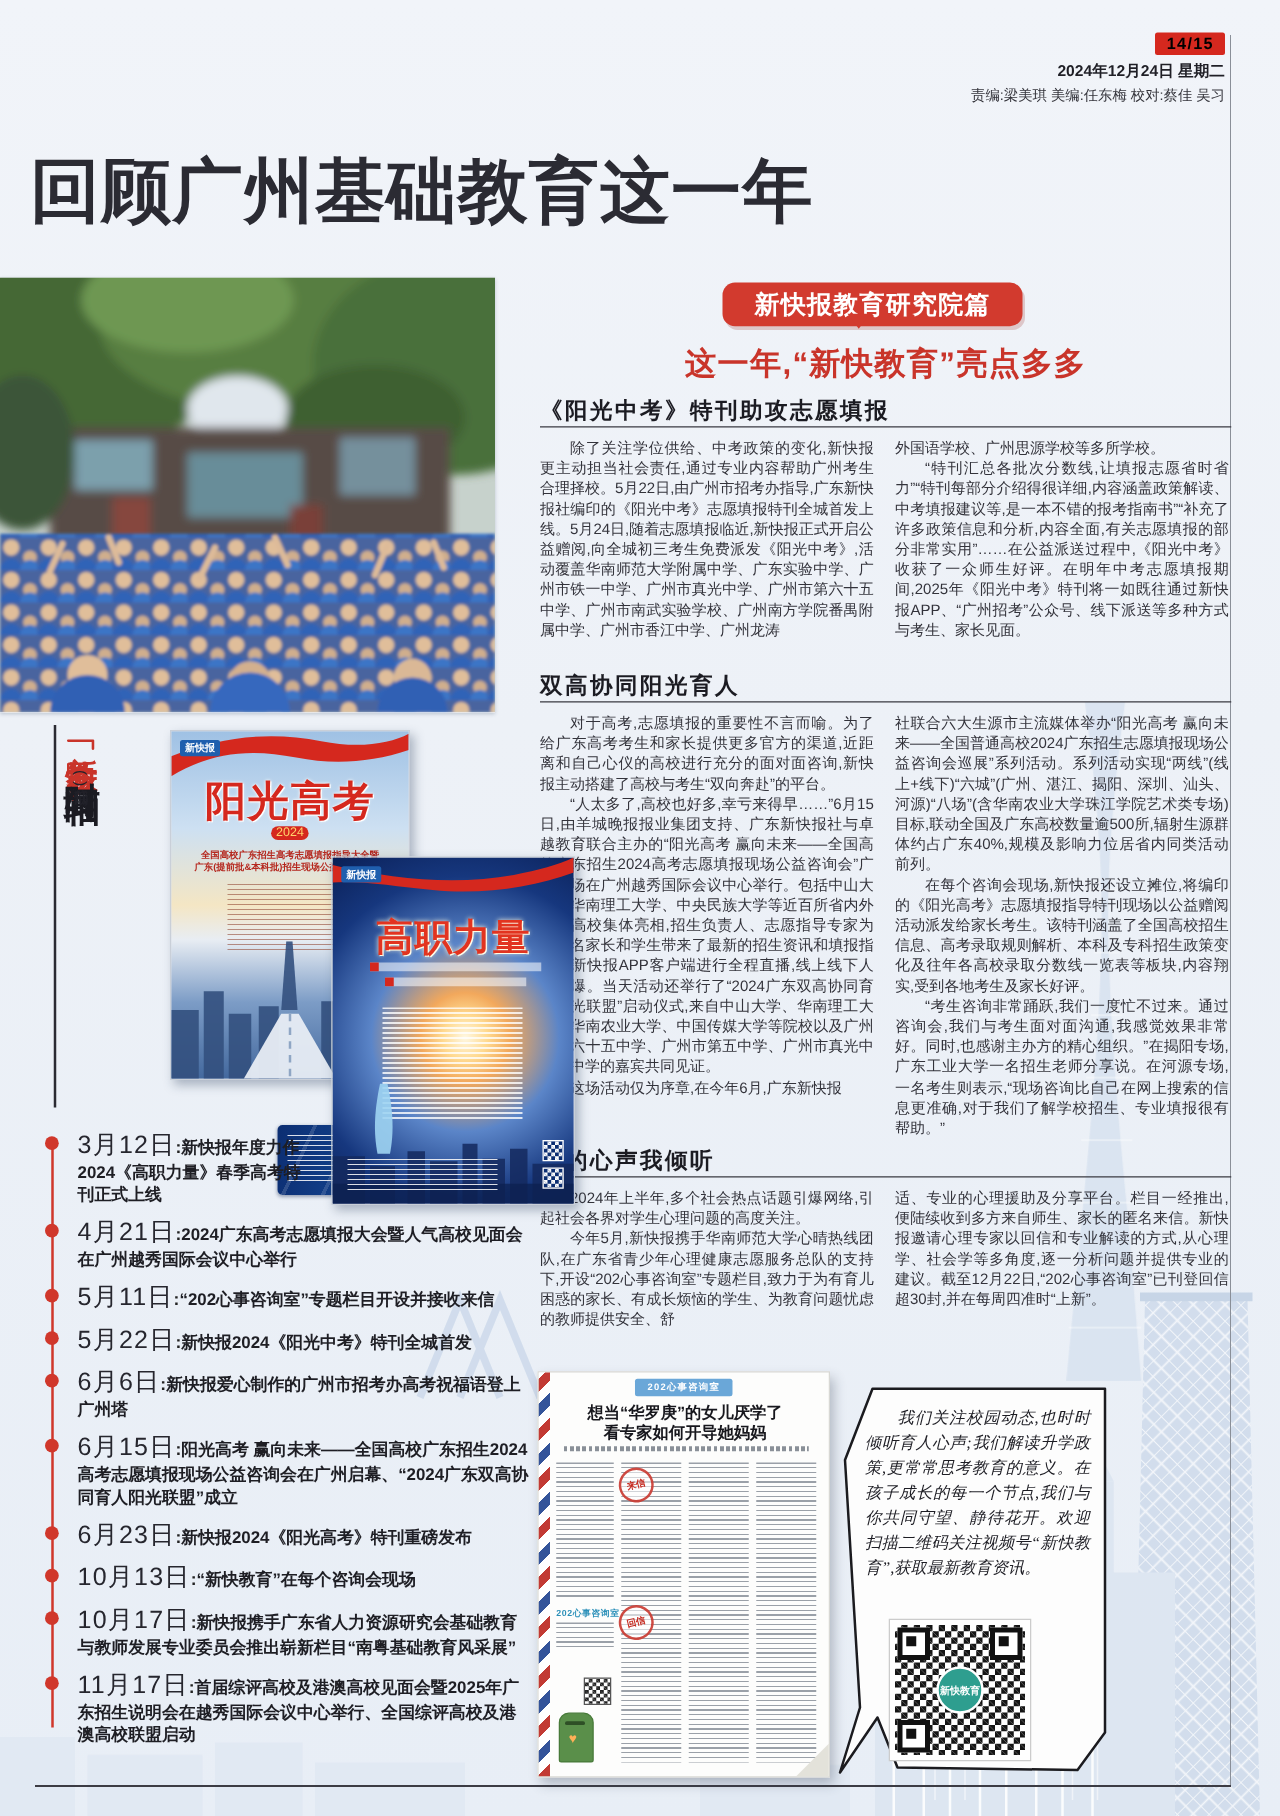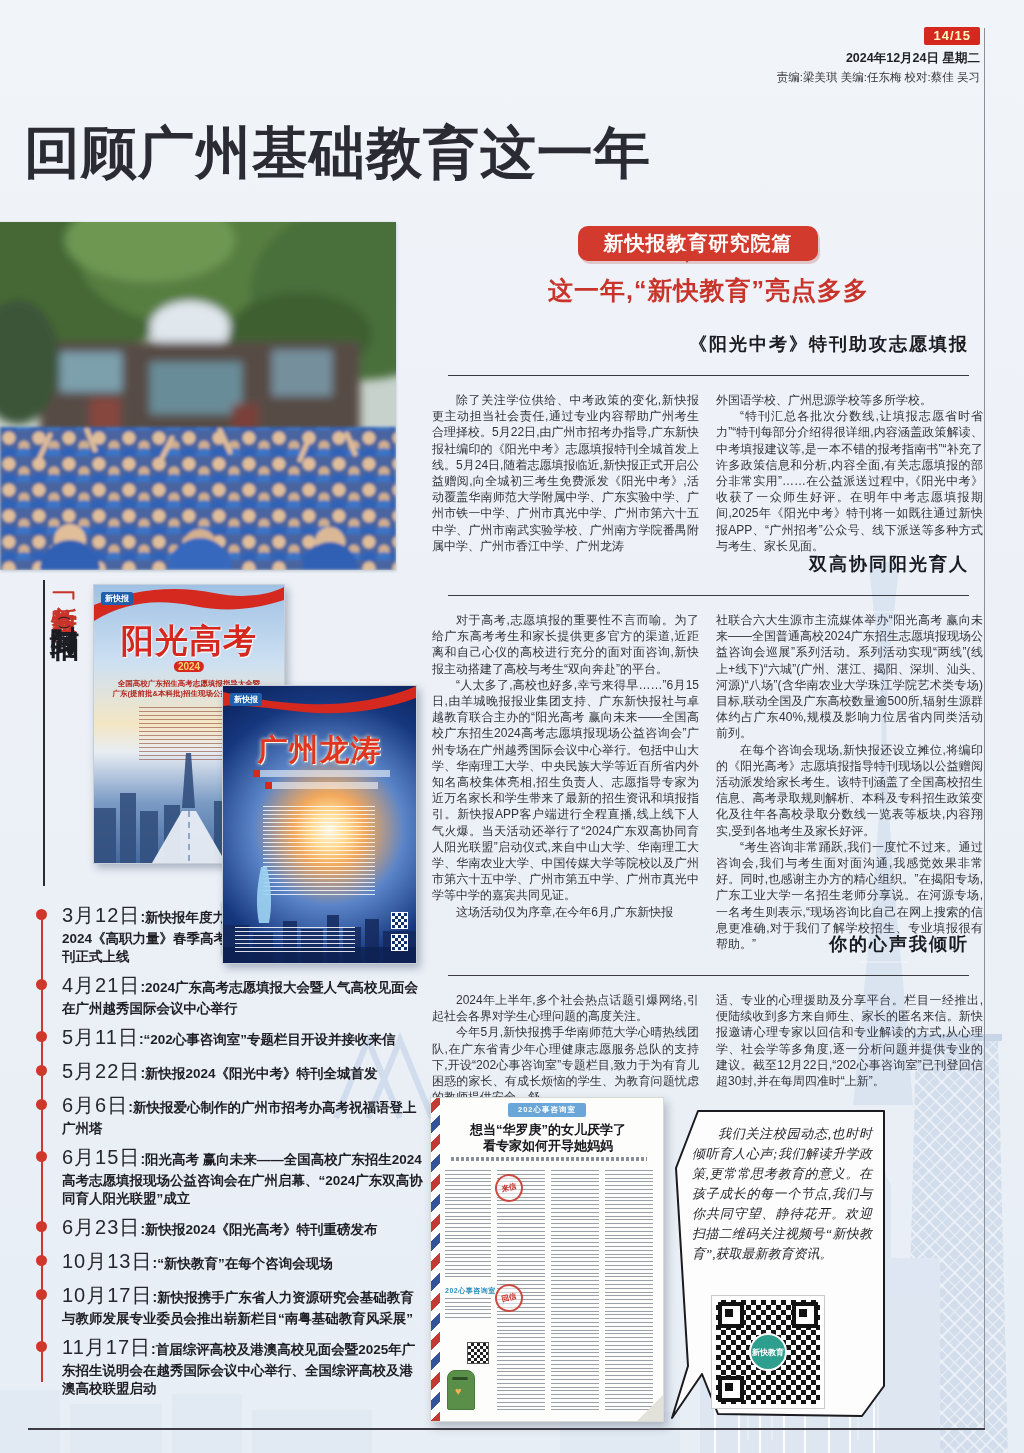--- a/index.html
+++ b/index.html
@@ -5,21 +5,21 @@
   html,body{margin:0;padding:0;}
   .page{position:relative;width:1024px;height:1453px;overflow:hidden;
         background:linear-gradient(180deg,#f1f4f9 0%,#edf1f7 40%,#e8eef6 100%);
         font-family:"Liberation Sans","DejaVu Sans",sans-serif;color:#2c2c33;}
   .deco{position:absolute;left:0;top:0;z-index:0;}
   .right-border{position:absolute;left:984px;top:28px;width:1px;height:1402px;background:#8a8f98;z-index:1;}
   .bottom-border{position:absolute;left:28px;top:1428px;width:957px;height:2px;background:#3c3c44;z-index:1;}
 
   
   .masthead{position:absolute;top:26px;right:44px;text-align:right;z-index:3;}
-  .pagenum{display:inline-block;background:#d5281e;color:#fef9c3;font-weight:bold;font-size:13px;
+  .pagenum{display:inline-block;background:#d5281e;color:#000000;font-weight:bold;font-size:13px;
            padding:1px 9px 2px;border-radius:2px;letter-spacing:1px;}
   .mh-date{font-size:12.5px;color:#1f1f26;margin-top:5px;font-weight:bold;}
   .mh-credits{font-size:11.5px;color:#33333a;margin-top:3px;}
 
   .headline{position:absolute;left:24px;top:116px;margin:0;z-index:3;
             font-family:"Liberation Serif","DejaVu Serif",serif;font-size:56px;font-weight:900;
             color:#2b2b33;letter-spacing:1px;white-space:nowrap;}
 
   .photo{position:absolute;left:0;top:222px;width:396px;height:348px;overflow:hidden;z-index:2;
          box-shadow:0 1px 3px rgba(40,60,90,.25);}
@@ -27,22 +27,22 @@
   .badge{position:absolute;left:578px;top:226px;width:240px;height:35px;background:#d23a2e;border-radius:10px;
          color:#fff;display:flex;align-items:center;justify-content:center;font-size:20px;font-weight:bold;
          letter-spacing:1px;z-index:3;box-shadow:2px 3px 0 rgba(150,25,15,.2);}
   .badge::after{content:"";position:absolute;left:100px;bottom:-11px;width:0;height:0;
          border:9px solid transparent;border-top:12px solid #d23a2e;}
   .subtitle{position:absolute;left:432px;top:274px;width:553px;text-align:center;z-index:3;
             font-size:25px;font-weight:bold;color:#c9342a;letter-spacing:1px;}
 
   
   .art{position:absolute;left:432px;width:553px;z-index:3;}
-  .art h2{margin:16px;text-align:right;font-size:18px;font-weight:bold;color:#1b1b22;
-          padding-bottom:19px;border-bottom:1px solid #3a3a42;letter-spacing:2px;}
+  .art h2{margin:0;text-align:left;font-size:18px;font-weight:bold;color:#1b1b22;
+          padding-bottom:1px;border-bottom:1px solid #3a3a42;letter-spacing:2px;}
   .cols{display:flex;gap:17px;margin-top:8px;}
   .col{width:267px;font-size:12px;line-height:16.2px;text-align:justify;color:#33333b;}
   .col p{margin:0;text-indent:2em;}
   .col p.cont{text-indent:0;}
   .s1{top:316px;} .s2{top:536px;} .s3{top:916px;}
 
   
   .tl-rule{position:absolute;left:43px;top:580px;width:2px;height:306px;background:#2a2a32;z-index:3;}
   .tl-title{position:absolute;left:50px;top:584px;writing-mode:vertical-rl;z-index:3;line-height:1;}
   .t-red{color:#c9342a;font-size:25px;font-weight:bold;letter-spacing:2px;}
@@ -64,31 +64,31 @@
              box-shadow:0 1px 3px rgba(20,40,80,.4);}
   .tl-banner::before{content:"";position:absolute;inset:0;
       background:repeating-linear-gradient(115deg,transparent 0 26px,rgba(255,255,255,.14) 26px 29px);}
   .fk-w{position:absolute;background:repeating-linear-gradient(180deg,rgba(255,255,255,.85) 0 1px,transparent 1px 4px);}
   .bq{position:absolute;width:15px;height:15px;background:
       linear-gradient(45deg,#fff 25%,transparent 25%,transparent 75%,#fff 75%),
       linear-gradient(45deg,#fff 25%,#0c2e72 25%,#0c2e72 75%,#fff 75%);
       background-size:6px 6px;background-position:0 0,3px 3px;border:1px solid #fff;}
 
   
-  .cover{position:absolute;overflow:hidden;border:1px solid #c9cfd8;box-shadow:3px 4px 8px rgba(40,60,90,.35);}
+  .cover{position:absolute;overflow:hidden;border:1px solid #c9cfd8;box-shadow:3px 4px 8px rgba(40,60,90,.35);margin-left:43px;}
   .cover1{left:93px;top:584px;width:190px;height:278px;z-index:4;
           background:linear-gradient(180deg,#9fc1e4 0%,#cde0f2 28%,#f4e6c4 50%,#e8edf3 60%,#7c9cc6 78%,#44699e 100%);}
   .cover2{left:222px;top:685px;width:193px;height:277px;z-index:5;
           background:radial-gradient(circle at 55% 52%,#fff8e2 0%,#ffd98f 10%,#f2a85c 20%,#5b85c8 42%,#16377e 72%,#0a1f55 100%);}
   .ctag{position:absolute;left:7px;top:7px;background:#1f5fae;color:#fff;font-size:8px;font-weight:bold;
         padding:1px 4px;border-radius:2px;}
   .ctitle1{position:absolute;left:0;top:34px;width:100%;text-align:center;font-size:33px;font-weight:900;
         color:#d5281e;letter-spacing:1px;text-shadow:0 0 3px #fff,0 0 1px #fff,1px 1px 0 #fff;}
   .cyear{position:absolute;left:50%;transform:translateX(-50%);top:76px;background:#d5281e;color:#ffd36b;
-        font-size:10px;font-weight:bold;padding:0 4px;border-radius:8px;}
+        font-size:10px;font-weight:normal;padding:0 4px;border-radius:8px;}
   .csub{position:absolute;left:0;width:100%;text-align:center;font-size:7.5px;font-weight:bold;color:#b5271e;}
   .cfk{position:absolute;background:repeating-linear-gradient(180deg,rgba(140,60,40,.55) 0 1px,transparent 1px 4px);}
   .ctitle2{position:absolute;left:0;top:44px;width:100%;text-align:center;font-size:30px;font-weight:900;
         color:#e23420;letter-spacing:1px;text-shadow:0 0 4px #fff8e0,1px 1px 0 #ffe;}
   .c2bar{position:absolute;height:7px;background:rgba(255,255,255,.55);border-left:7px solid #d5281e;}
   .cfk2{position:absolute;background:repeating-linear-gradient(180deg,rgba(255,255,255,.8) 0 1px,transparent 1px 4px);}
 
   
   .clip{position:absolute;left:430px;top:1097px;width:232px;height:323px;background:#fdfdfc;z-index:4;
         border:1px solid #d8d8d4;box-shadow:3px 5px 9px rgba(50,60,80,.3);}
@@ -306,21 +306,21 @@
       <polygon points="88,58 102,58 132,110 58,110" fill="#e8edf4" opacity=".95"></polygon>
       <path d="M95 58 L95 110" stroke="#8fa6c4" stroke-width="2" stroke-dasharray="6 5"></path>
     </svg>
   </div>
 
   <div class="cover cover2">
     <svg width="193" height="42" style="position:absolute;left:0;top:0;">
       <path d="M0 6 C50 18 100 22 145 14 C165 10 180 6 193 0 L193 12 C160 24 120 30 80 26 C50 23 20 18 0 20 Z" fill="#d5281e"></path>
     </svg>
     <span class="ctag">新快报</span>
-    <div class="ctitle2">广州龙涛</div>
+    <div class="ctitle2">高职力量</div>
     <div class="c2bar" style="left:30px;top:84px;width:130px;"></div>
     <div class="c2bar" style="left:42px;top:96px;width:106px;"></div>
     <div class="cfk2" style="left:40px;top:120px;width:112px;height:90px;"></div>
     <svg width="193" height="100" style="position:absolute;left:0;bottom:0;">
       <path d="M38 4 C33 28 33 44 36 60 L46 60 C49 44 49 28 44 4 Z" fill="#9fd4f2" opacity=".9"></path>
       <g fill="#142a5e" opacity=".85">
         <rect x="0" y="62" width="26" height="38"></rect>
           <rect x="30" y="70" width="20" height="30"></rect>
         <rect x="60" y="58" width="14" height="42"></rect>
           <rect x="78" y="66" width="22" height="34"></rect>

